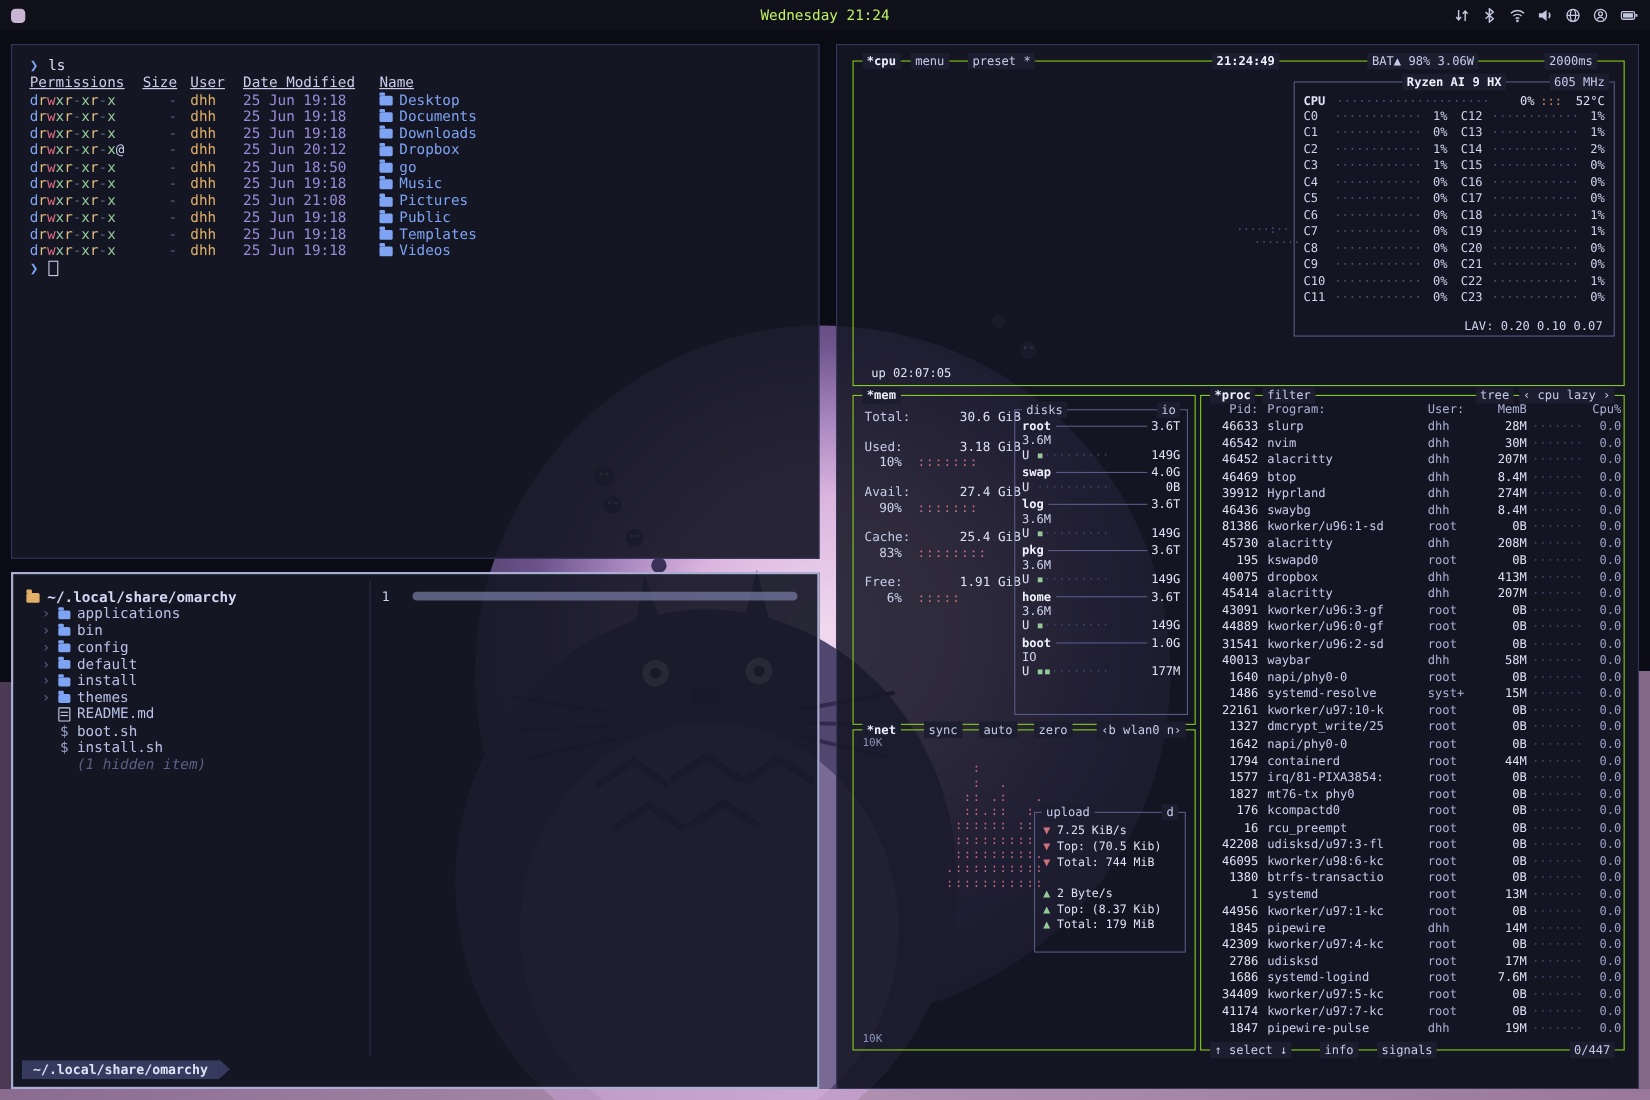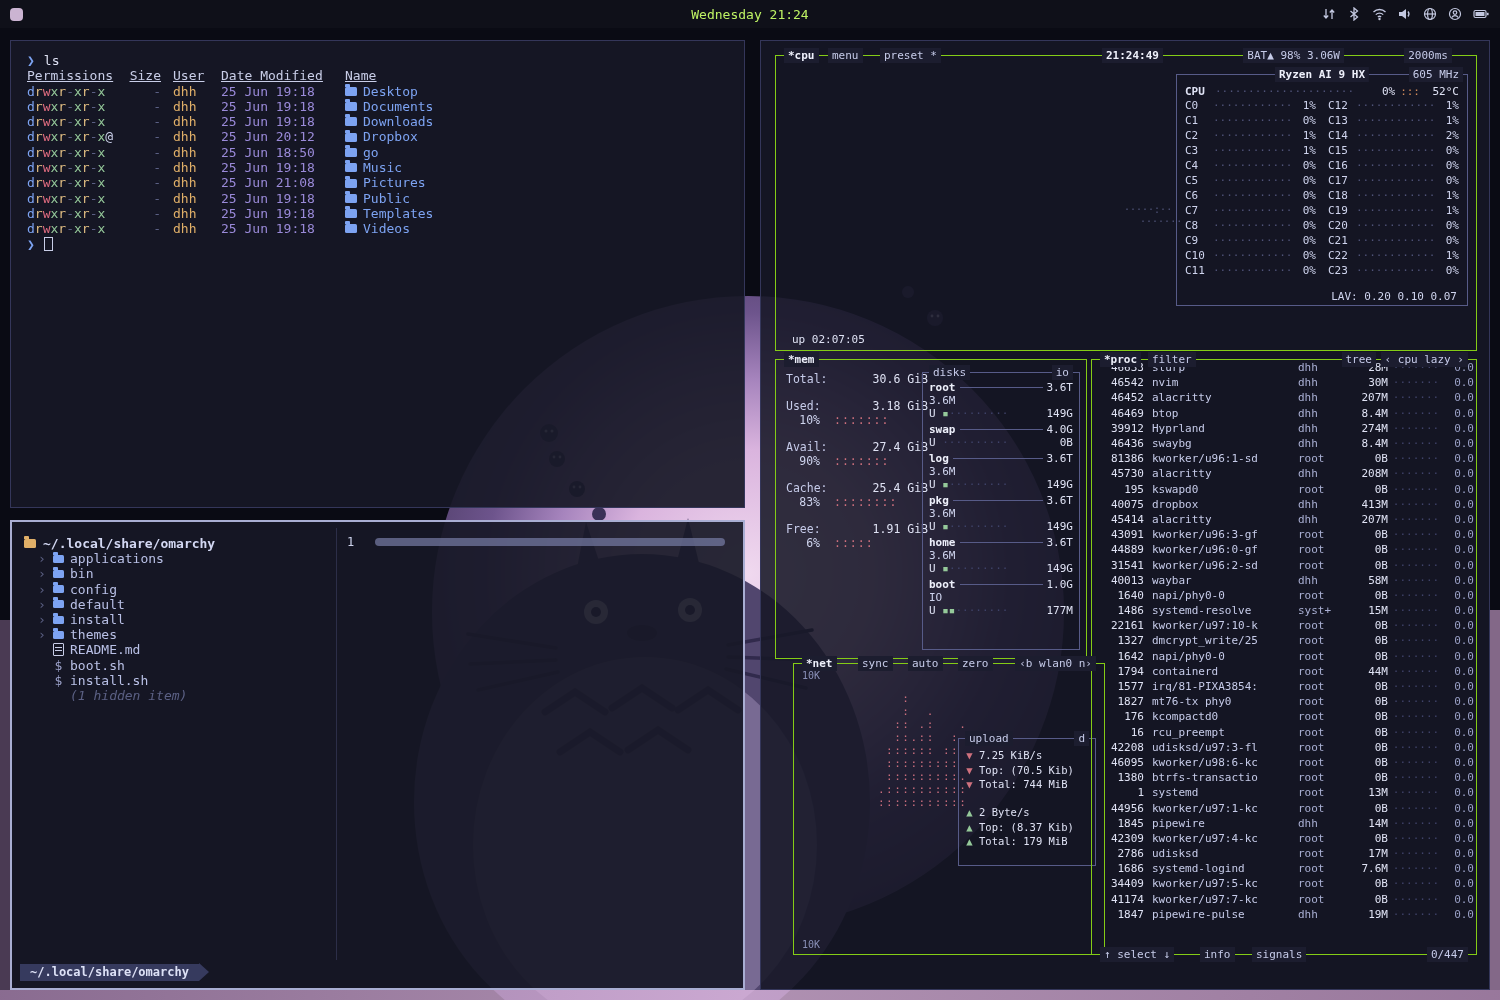--- a/index.html
+++ b/index.html
@@ -99,21 +99,21 @@
   #disks-box{position:absolute;right:6px;top:12px;width:158px;height:278px;border:1px solid #575b88;padding:8px 6px 0;box-sizing:border-box}
   .dk{margin-bottom:3px}
   .dk1{display:flex;align-items:center;color:#eef0fb;font-weight:bold;height:13px}
   .dk1 .tot{font-weight:normal;color:#dfe2f4}
   .rule{flex:1;border-top:1px solid #575b88;margin:0 4px}
   .dk2{color:#cfd4ee;height:13px}
   .dk3{display:flex;justify-content:space-between;color:#dfe2f4;height:13px;white-space:pre}
   .bar-on{color:#95c99a}
   .bar-off{color:#3f4369}
   
-  #net-box{left:32px;top:622px;width:312px;height:292px}
+  #net-box{left:14px;top:622px;width:312px;height:292px}
   .axis-top{position:absolute;left:8px;top:6px;color:#8a90b8;font-size:10px}
   .axis-bot{position:absolute;left:8px;bottom:4px;color:#8a90b8;font-size:10px}
   .net-graph{position:absolute;left:84px;top:28px;color:#cc6f7e;font-size:11px;line-height:13px;letter-spacing:1.5px;margin:0}
   .net-graph div{height:13px;white-space:pre}
   #up-box{position:absolute;right:8px;top:74px;width:138px;height:128px;border:1px solid #575b88;padding:9px 6px 0;box-sizing:border-box;font-size:10.5px}
   .nl{height:14.6px;display:flex;gap:5px;color:#dfe2f4;white-space:nowrap;align-items:center}
   .nl-gap{height:13px}
   .arr{width:9px;text-align:center}
   .arr.dn{color:#d0717e}
   .arr.up{color:#95c99a}
@@ -705,20 +705,28 @@
           </div>
       </div>
     </div>
 
     <div class="bx" id="proc-box">
       <span class="chip strong" style="left:8px">*proc</span>
       <span class="chip" style="left:56px">filter</span>
       <span class="chip" style="right:100px">tree</span>
       <span class="chip" style="right:8px">‹ cpu lazy ›</span>
 
+      <div class="phead">
+        <span class="pp">Pid:</span>
+        <span class="pg">Program:</span>
+        <span class="pu">User:</span>
+        <span class="pm">MemB</span>
+        <span class="pmt"></span>
+        <span class="pcx">Cpu%</span>
+      </div>
       <div data-repeat="btop.proc.rows">
         
       <div class="prow">
           <span class="pp">46633</span>
           <span class="pg">slurp</span>
           <span class="pu">dhh</span>
           <span class="pm">28M</span>
           <span class="pmt">·······</span>
           <span class="pcx">0.0</span>
         </div><div class="prow">

